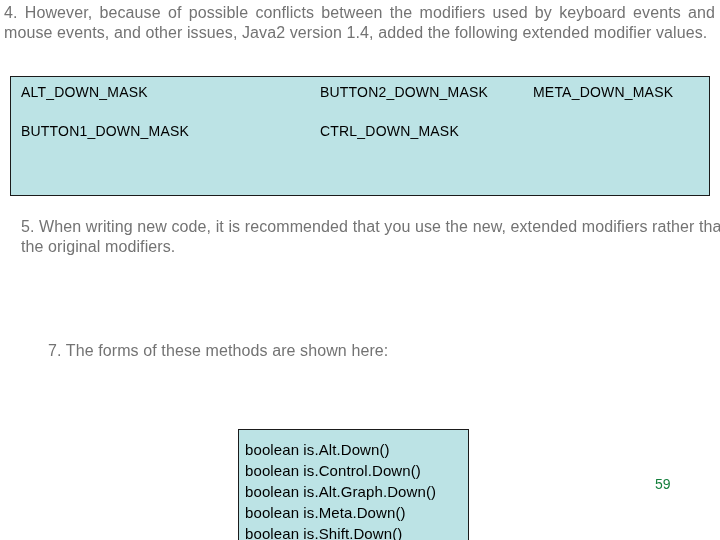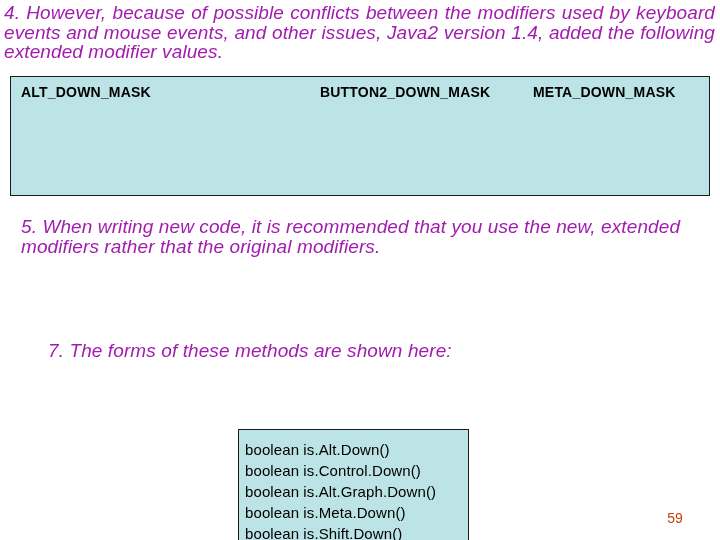--- a/index.html
+++ b/index.html
@@ -17,25 +17,24 @@
   }
   .slide {
     position: relative;
     width: 720px;
     height: 540px;
   }
 
   
   .para {
     position: absolute;
-    font-size: 19px;
+    font-size: 16px;
     line-height: 19.5px;
-    color: #a21caf;
+    color: #737373;
     letter-spacing: 0.1px;
-    font-style: italic;
   }
   .para.justify {
     text-align: justify;
     text-align-last: left;
   }
   .para.left {
     text-align: left;
   }
 
   #para-4 { left: 4px;  top: 3px;   width: 711px; }
@@ -61,21 +60,21 @@
   }
   .mask-table td {
     font-size: 14px;
     line-height: 16px;
     color: #000000;
     padding: 0;
     vertical-align: top;
     white-space: nowrap;
     letter-spacing: 0.2px;
   }
-  .mask-table tr { height: 40px; font-weight: bold; }
+  .mask-table tr { height: 40px; }
   .mask-table .c1 { width: 299px; padding-left: 10px; }
   .mask-table .c2 { width: 213px; margin-left: 8px; }
   .mask-table .c3 { width: 188px; }
   .mask-table tr:nth-child(1) td { padding-top: 7px; }
   .mask-table tr:nth-child(2) td { padding-top: 6px; }
   .mask-table tr:nth-child(3) td { padding-top: 6px; }
 
   
   .code-box {
     position: absolute;
@@ -95,42 +94,47 @@
     line-height: 21px;
     color: #000000;
     white-space: nowrap;
     letter-spacing: 0.1px;
   }
 
   
   .page-number {
     position: absolute;
     left: 655px;
-    top: 510px;
+    top: 476px;
     width: 40px;
     font-size: 14px;
     line-height: 16px;
-    color: #c2410c;
-    text-align: center;
+    color: #15803d;
+    text-align: left;
   }
 </style>
 </head>
 <body>
 
 <div class="slide">
 
   <div class="para justify" id="para-4">4. However, because of possible conflicts between the modifiers used by keyboard events and mouse events, and other issues, Java2 version 1.4, added the following extended modifier values.</div>
 
   <div class="mask-table">
     <table>
       <tbody>
         <tr>
           <td class="c1">ALT_DOWN_MASK</td>
           <td class="c2">BUTTON2_DOWN_MASK</td>
           <td class="c3">META_DOWN_MASK</td>
+        </tr>
+        <tr>
+          <td class="c1">BUTTON1_DOWN_MASK</td>
+          <td class="c2">CTRL_DOWN_MASK</td>
+          <td class="c3"></td>
         </tr>
       </tbody>
     </table>
   </div>
 
   <div class="para left" id="para-5">5. When writing new code, it is recommended that you use the new, extended modifiers rather that the original modifiers.</div>
 
 
   <div class="para left" id="para-7">7. The forms of these methods are shown here:</div>
 

